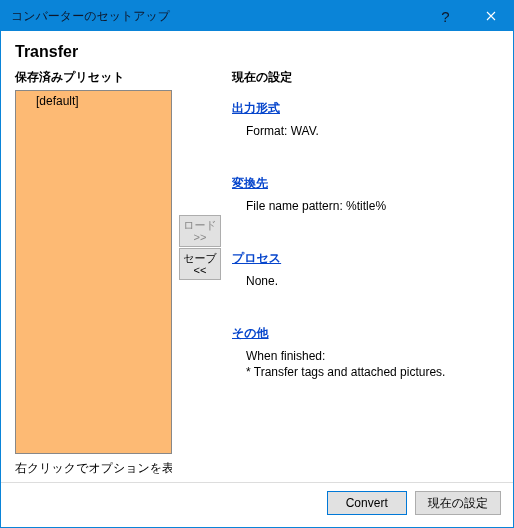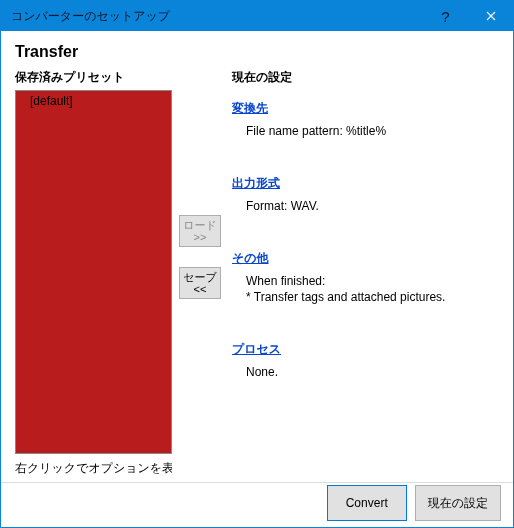--- a/index.html
+++ b/index.html
@@ -66,22 +66,22 @@
     flex-direction: column;
   }
   .presets-label {
     font-size: 12px;
     font-weight: bold;
     margin-bottom: 4px;
   }
   .presets-list {
     flex: 1;
     border: 1px solid #888;
-    background: #b91c1c;
-    padding: 2px 14px;
+    background: #fdba74;
+    padding: 2px 20px;
   }
   .presets-list .item {
     padding: 0;
     font-size: 12px;
     line-height: 16px;
   }
   .left-hint {
     font-size: 12px;
     margin-top: 6px;
     height: 16px;
@@ -92,21 +92,21 @@
     width: 44px;
     display: flex;
     flex-direction: column;
     align-items: center;
     justify-content: flex-start;
     padding-top: 146px;
   }
   .mid-col button {
     width: 42px;
     height: 32px;
-    margin-bottom: 20px;
+    margin-bottom: 1px;
     font-size: 11px;
     line-height: 12px;
     padding: 2px 0;
     background: #e1e1e1;
     border: 1px solid #adadad;
     cursor: default;
     font-family: inherit;
   }
   .mid-col button:disabled {
     color: #888;
@@ -144,21 +144,21 @@
   .buttons-row {
     height: 40px;
     display: flex;
     align-items: center;
     justify-content: flex-end;
     gap: 8px;
     padding: 0 12px 8px 0;
   }
   .buttons-row button {
     min-width: 80px;
-    height: 36px;
+    height: 24px;
     background: #e1e1e1;
     border: 1px solid #adadad;
     font-size: 12px;
     font-family: inherit;
     padding: 0 12px;
     cursor: default;
   }
   .buttons-row button.default {
     border: 1px solid #0078d7;
   }
@@ -206,40 +206,40 @@
         <button>
           <span>セーブ</span><br>
           <span>&lt;&lt;</span>
         </button>
       </div>
 
       <div class="right-col">
         <div class="settings-label">現在の設定</div>
 
         <div class="section">
+          <span class="sec-link">出力形式</span>
+          <div class="sec-body">Format: WAV.</div>
+        </div>
+
+        <div class="section">
           <span class="sec-link">変換先</span>
           <div class="sec-body">File name pattern: %title%</div>
         </div>
 
         <div class="section">
-          <span class="sec-link">出力形式</span>
-          <div class="sec-body">Format: WAV.</div>
+          <span class="sec-link">プロセス</span>
+          <div class="sec-body">None.</div>
         </div>
 
         <div class="section">
           <span class="sec-link">その他</span>
           <div class="sec-body">
             <div>When finished:</div>
             <div>* Transfer tags and attached pictures.</div>
           </div>
-        </div>
-
-        <div class="section">
-          <span class="sec-link">プロセス</span>
-          <div class="sec-body">None.</div>
         </div>
       </div>
     </div>
   </div>
 
   <div class="sep"></div>
   <div class="buttons-row">
     <button class="default">Convert</button>
     <button>現在の設定</button>
   </div>

